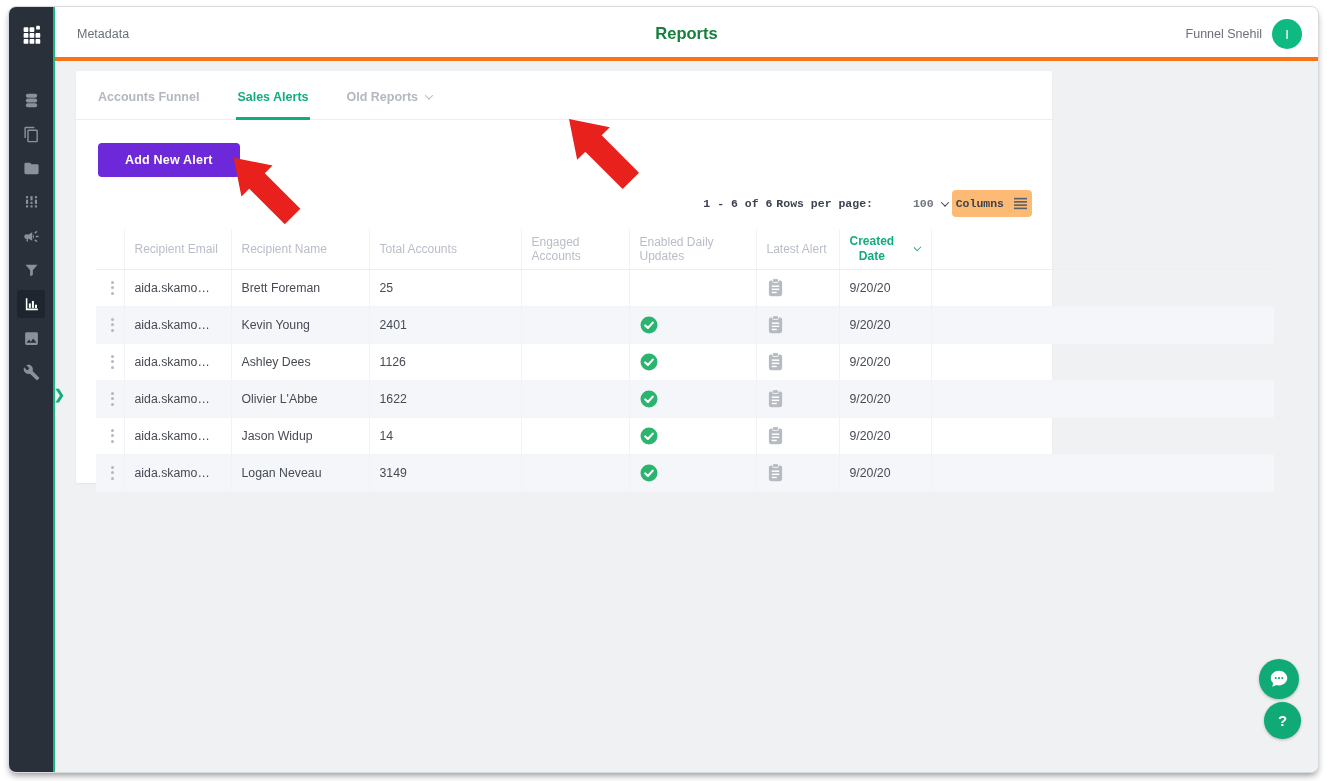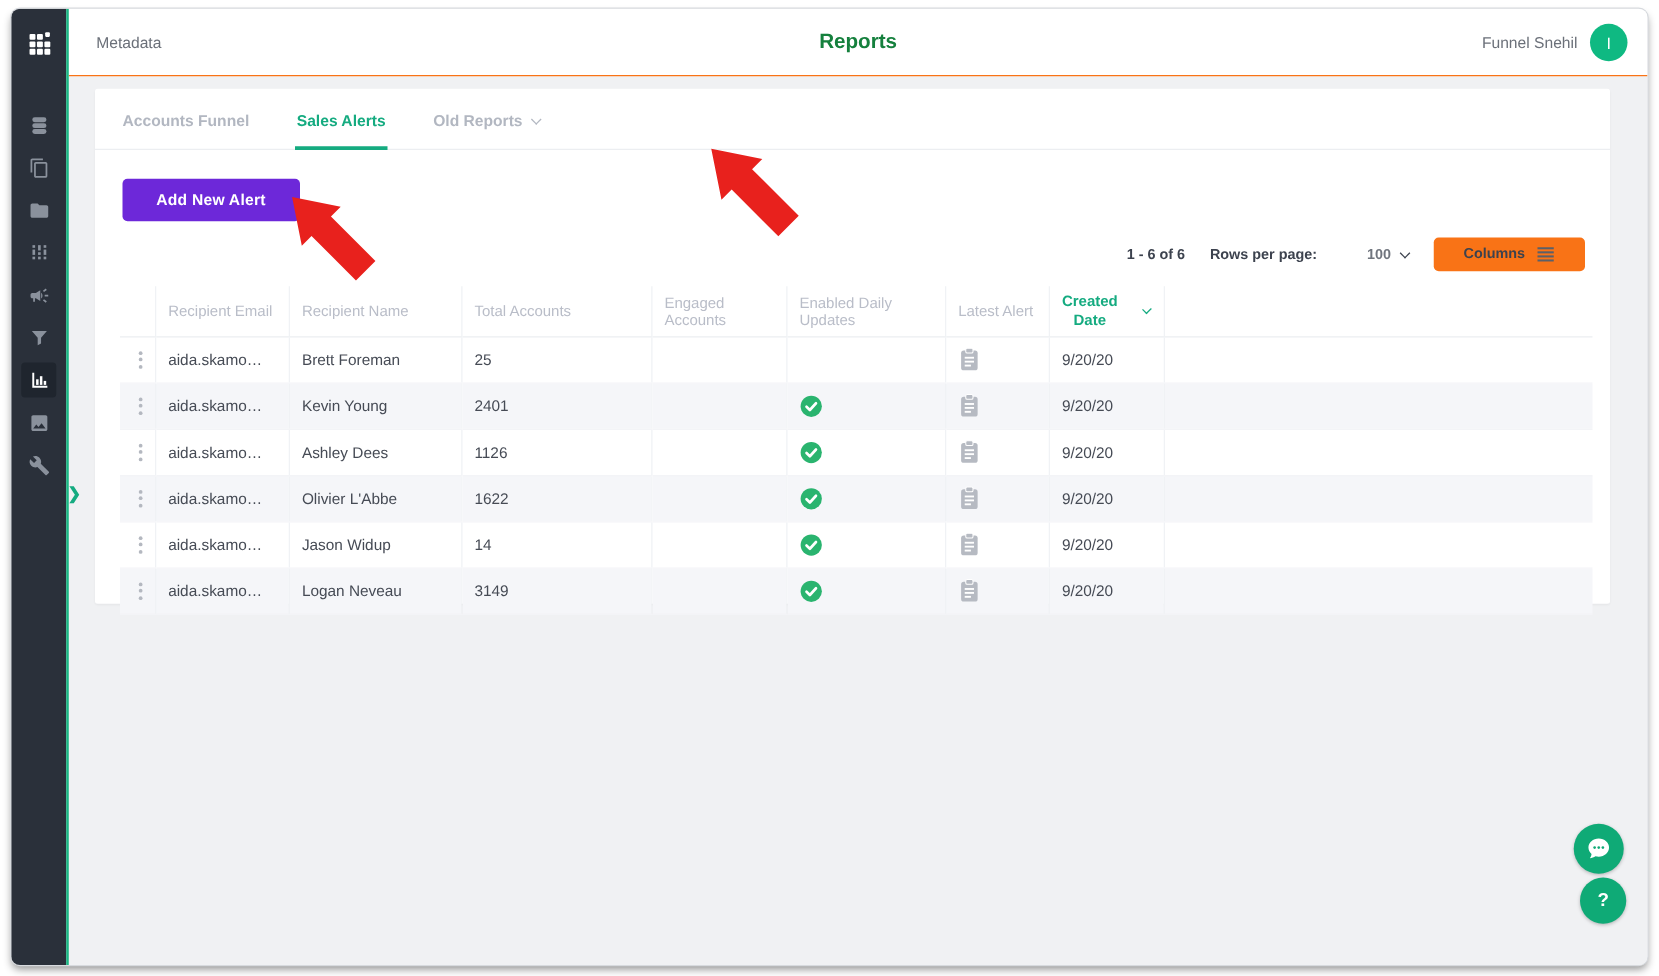--- a/index.html
+++ b/index.html
@@ -17,32 +17,32 @@
   .nav { display:flex; flex-direction:column; align-items:center; padding-top:25px; gap:6px; }
   .nav-item { width:28px; height:28px; display:flex; align-items:center; justify-content:center;
               border-radius:3px; cursor:pointer; }
   .nav-item svg { width:17px; height:17px; fill:#8a919c; }
   .nav-item.active { background:#1f252e; }
   .nav-item.active svg { fill:#ffffff; }
   .expand-chev { position:absolute; left:45px; top:380px; color:#15ab80; font-size:13px; font-weight:bold; z-index:6; cursor:pointer; }
 
   
   .topbar { position:absolute; left:46px; right:0; top:0; height:54px; background:#fff;
-            border-bottom:1px solid #f97316; z-index:2; }
+            border-bottom:4px solid #f97316; z-index:2; }
   .topbar .app-label { position:absolute; left:22px; top:20px; font-size:12.5px; color:#6b7079; }
   .topbar .page-title { position:absolute; left:0; right:0; top:17px; text-align:center;
             font-size:16.5px; font-weight:700; color:#15803d; }
   .user-box { position:absolute; right:16px; top:12px; display:flex; align-items:center; gap:10px; }
   .user-name { font-size:12.5px; color:#6b7079; }
   .avatar { width:30px; height:30px; border-radius:50%; background:#0fb982; color:#fff;
             display:flex; align-items:center; justify-content:center; font-size:13px; cursor:pointer; }
 
   
   .content { position:absolute; left:46px; right:0; top:54px; bottom:0; background:#f0f1f3; }
-  .card { position:absolute; left:21px; top:10px; width:1212px; height:412px; background:#fff;
+  .card { position:absolute; left:21px; top:10px; width:976px; height:412px; background:#fff;
           border-radius:2px; box-shadow:0 1px 2px rgba(0,0,0,.05); }
 
   
   .tabs { display:flex; gap:38px; padding:19px 0 0 22px; border-bottom:1px solid #eceef1; }
   .tab { position:relative; display:flex; align-items:center; gap:8px; padding-bottom:15px;
          font-size:12.5px; font-weight:600; color:#b2b7c1; cursor:pointer; white-space:nowrap; }
   .tab.active { color:#15ab80; }
   .tab.active::after { content:""; position:absolute; left:-1px; right:-1px; bottom:-1px; height:3px; background:#15ab80; }
   .caret { display:inline-block; width:6px; height:6px; border-right:1.8px solid currentColor;
            border-bottom:1.8px solid currentColor; transform:rotate(45deg) translate(-1px,-1px); }
@@ -50,25 +50,25 @@
   
   .add-btn { display:inline-block; margin:23px 0 0 22px; background:#6d28d9; color:#fff;
              font-size:12.5px; font-weight:700; padding:10px 27px; border-radius:4px; border:none;
              cursor:pointer; letter-spacing:.2px; font-family:inherit; }
 
   
   .controls { display:flex; align-items:center; margin:13px 20px 0 20px; }
   .sort-pill { display:flex; align-items:center; gap:10px; background:#edeff2; border-radius:4px;
                padding:8px 12px; font-size:11.5px; font-weight:700; color:#3c424e; cursor:pointer; }
   .controls .spacer { flex:1; }
-  .right-cluster { display:flex; align-items:center; gap:20px; font-size:11.5px; font-weight:700; color:#3c424e; }
+  .right-cluster { display:flex; align-items:center; gap:4px; font-size:11.5px; font-weight:700; color:#3c424e;font-family:Liberation Mono, monospace; }
   .rpp { display:flex; align-items:center; gap:8px; cursor:pointer; }
   .rpp .rpp-value { color:#70757e;margin-left:32px; }
-  .columns-btn { display:flex; align-items:flex-start; gap:9px; background:#f97316; border-radius:4px;
-                 padding:7px 24px; cursor:pointer; }
+  .columns-btn { display:flex; align-items:flex-start; gap:9px; background:#fdba74; border-radius:4px;
+                 padding:7px 4px; cursor:pointer; }
   .columns-btn svg { width:15px; height:13px; fill:#5a6069; }
 
   
   table { margin:12px 20px 0 20px; width:1178px; border-collapse:collapse; table-layout:fixed; }
   th, td { border-left:1px solid #f0f2f5; overflow:hidden; }
   th:first-child, td:first-child { border-left:none; }
   thead th { height:40px; font-size:12px; font-weight:500; color:#b9bdc8; text-align:left;
              padding:0 10px; border-bottom:1px solid #eceef1; vertical-align:middle; }
   thead th.sorted { color:#15ab80; font-weight:700; }
   .cd-wrap { display:flex; align-items:center; justify-content:center; gap:21px; }

